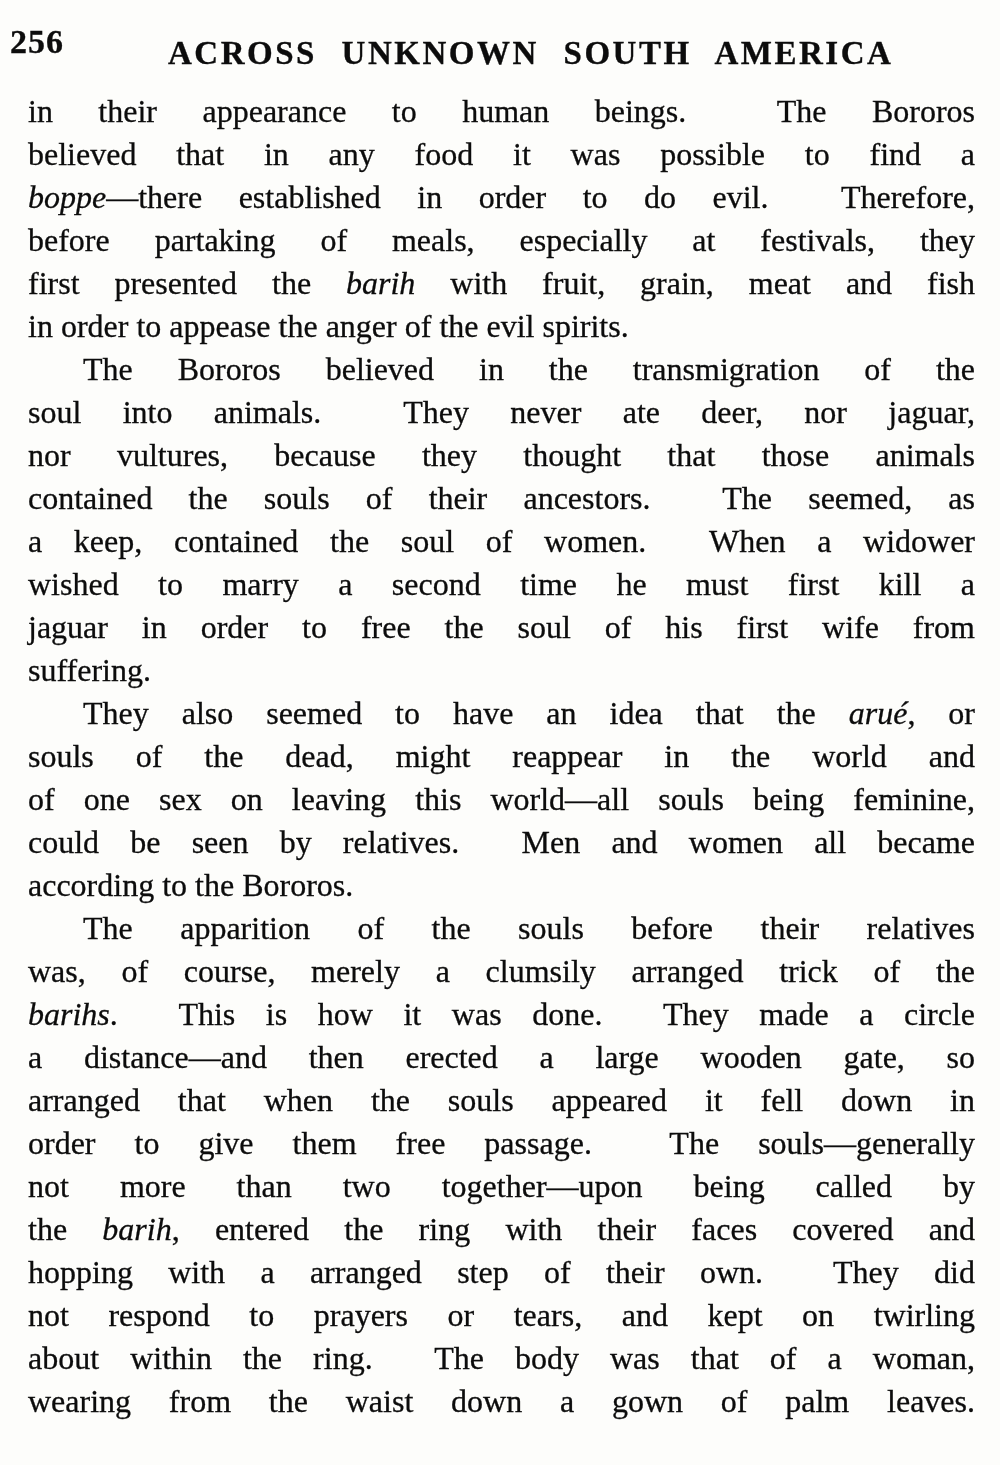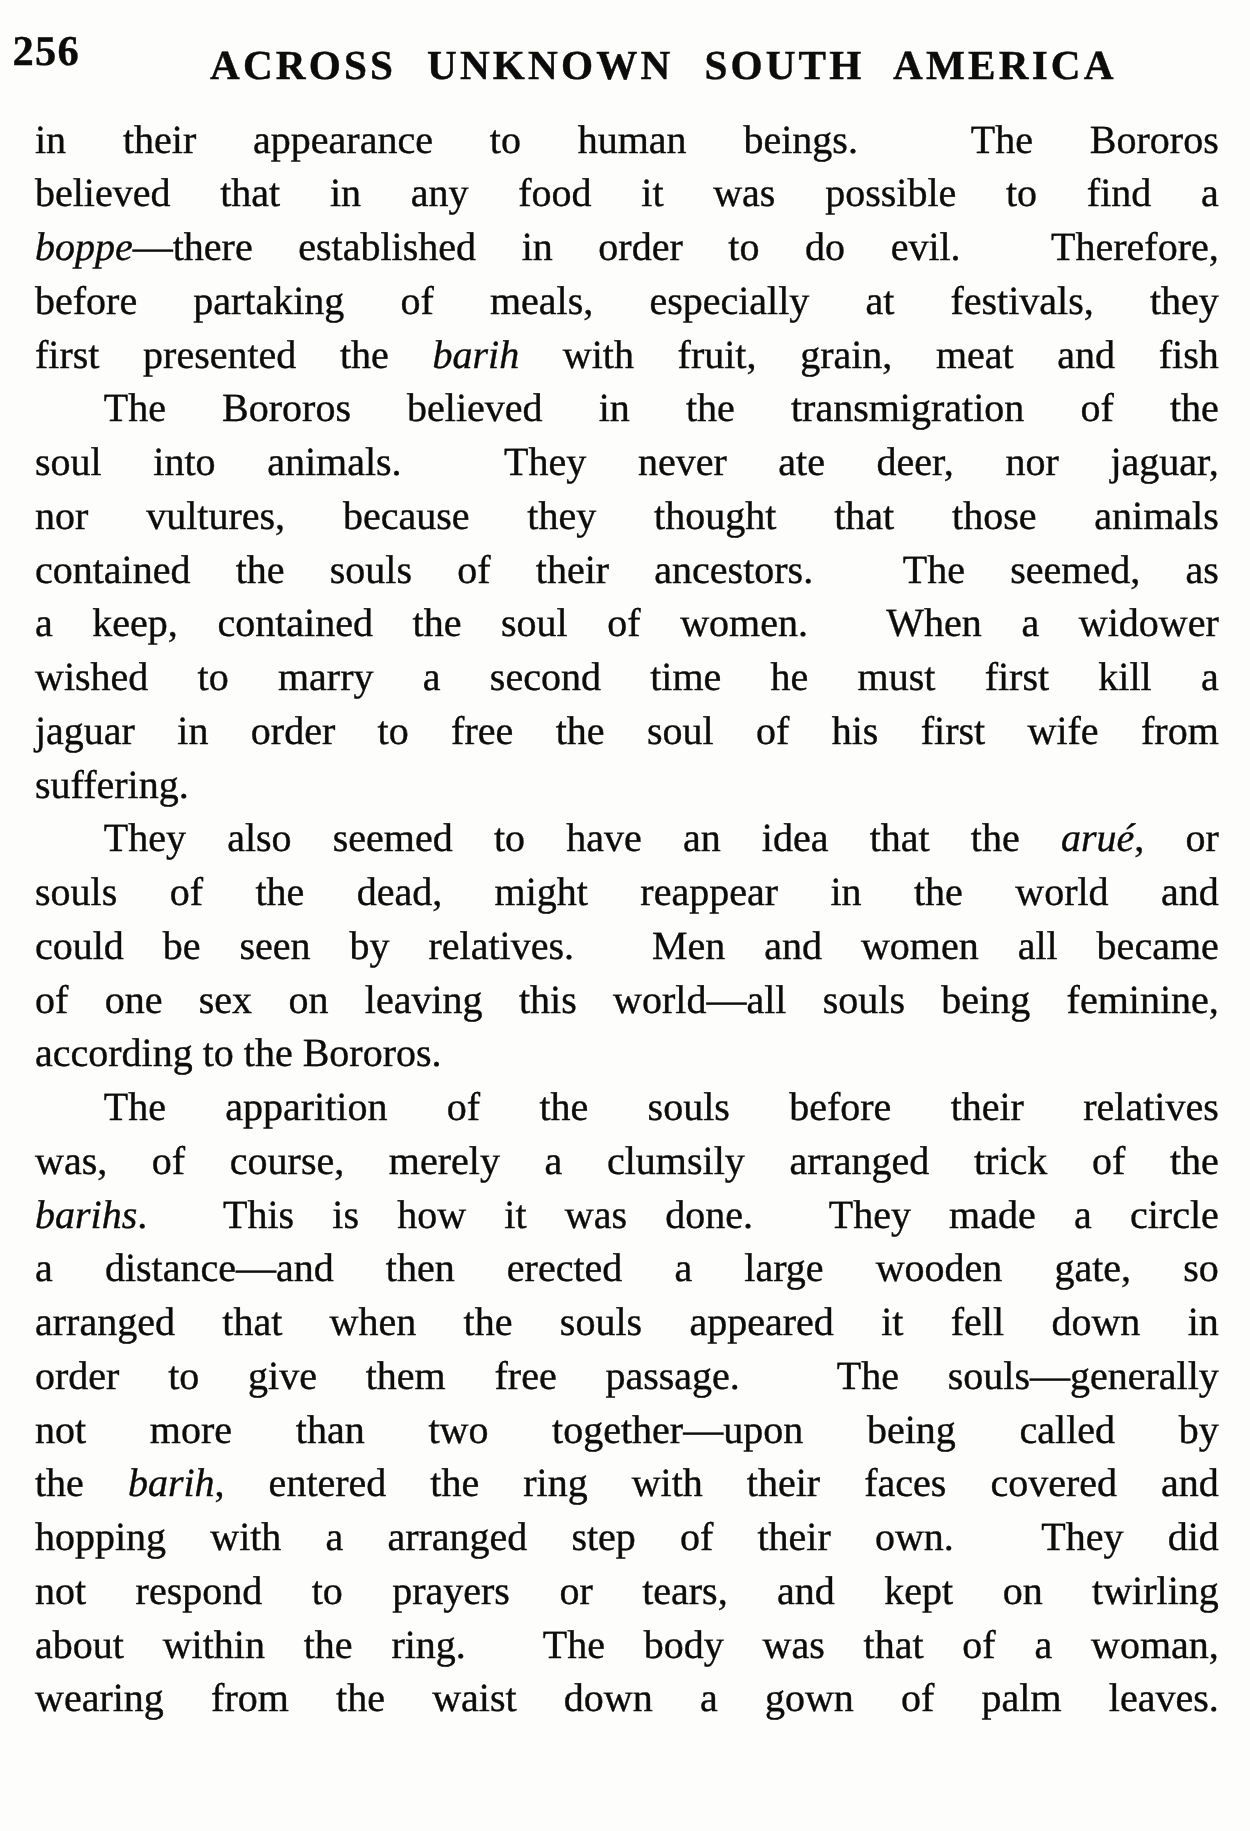--- a/index.html
+++ b/index.html
@@ -76,32 +76,33 @@
     <span class="pagenum">256</span>
     <div class="running-title">ACROSS UNKNOWN SOUTH AMERICA</div>
   </header>
 
   <main class="text-block">
       <div class="line"><span>in their appearance to human beings.  The Bororos</span></div>
       <div class="line"><span>believed that in any food it was possible to find a</span></div>
       <div class="line"><i>boppe</i><span>—there established in order to do evil.  Therefore,</span></div>
       <div class="line"><span>before partaking of meals, especially at festivals, they</span></div>
       <div class="line"><span>first presented the </span><i>barih</i><span> with fruit, grain, meat and fish</span></div>
+      <div class="line unjust"><span>in order to appease the anger of the evil spirits.</span></div>
       <div class="line indent"><span>The Bororos believed in the transmigration of the</span></div>
       <div class="line"><span>soul into animals.  They never ate deer, nor jaguar,</span></div>
       <div class="line"><span>nor vultures, because they thought that those animals</span></div>
       <div class="line"><span>contained the souls of their ancestors.  The seemed, as</span></div>
       <div class="line"><span>a keep, contained the soul of women.  When a widower</span></div>
       <div class="line"><span>wished to marry a second time he must first kill a</span></div>
       <div class="line"><span>jaguar in order to free the soul of his first wife from</span></div>
       <div class="line unjust"><span>suffering.</span></div>
       <div class="line indent"><span>They also seemed to have an idea that the </span><i>arué</i><span>, or</span></div>
       <div class="line"><span>souls of the dead, might reappear in the world and</span></div>
+      <div class="line"><span>of one sex on leaving this world—all souls being feminine,</span></div>
       <div class="line"><span>could be seen by relatives.  Men and women all became</span></div>
-      <div class="line"><span>of one sex on leaving this world—all souls being feminine,</span></div>
       <div class="line unjust"><span>according to the Bororos.</span></div>
       <div class="line indent"><span>The apparition of the souls before their relatives</span></div>
       <div class="line"><span>was, of course, merely a clumsily arranged trick of the</span></div>
       <div class="line"><i>barihs</i><span>.  This is how it was done.  They made a circle</span></div>
       <div class="line"><span>a distance—and then erected a large wooden gate, so</span></div>
       <div class="line"><span>arranged that when the souls appeared it fell down in</span></div>
       <div class="line"><span>order to give them free passage.  The souls—generally</span></div>
       <div class="line"><span>not more than two together—upon being called by</span></div>
       <div class="line"><span>the </span><i>barih</i><span>, entered the ring with their faces covered and</span></div>
       <div class="line"><span>hopping with a arranged step of their own.  They did</span></div>

